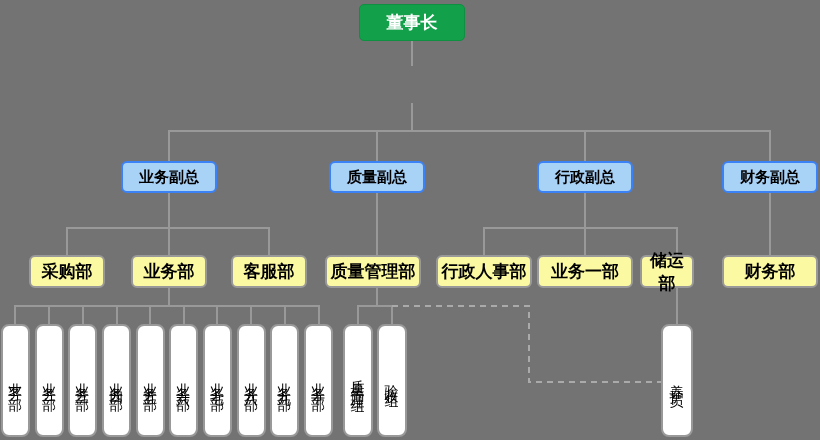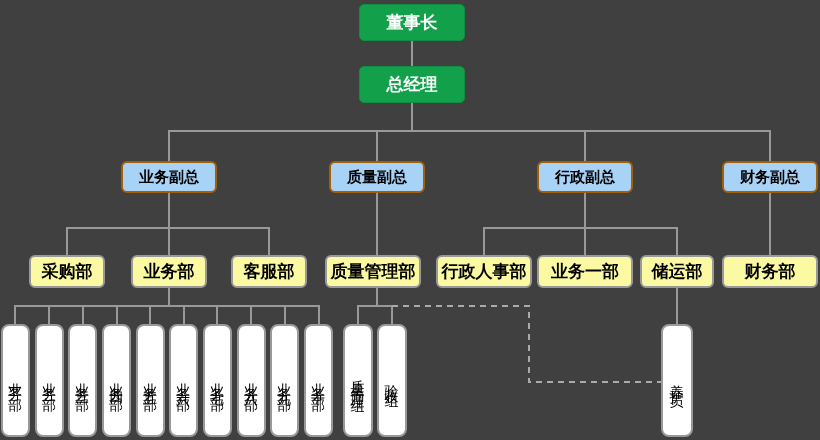--- a/index.html
+++ b/index.html
@@ -1,23 +1,23 @@
 <!DOCTYPE html>
 <html><head>
 <meta charset="utf-8">
 <style>
   html,body{margin:0;padding:0;background:#ffffff;}
   body{font-family:"Liberation Sans","DejaVu Sans",sans-serif;}
-  .canvas{position:relative;width:820px;height:440px;background:#404040;overflow:hidden;}
+  .canvas{position:relative;width:820px;height:440px;background:#737373;overflow:hidden;}
   .canvas svg{position:absolute;left:0;top:0;z-index:1;}
   .node{position:absolute;z-index:2;display:flex;align-items:center;justify-content:center;
         box-sizing:border-box;text-align:center;color:#000;}
   .exec{background:#12A04A;color:#ffffff;border-radius:5px;font-weight:bold;font-size:17px;
         top:0;height:37px;border:1px solid #0e8f41;}
-  .vp{background:#A9D2F7;border:2px solid #a16207;border-radius:6px;font-weight:bold;
+  .vp{background:#A9D2F7;border:2px solid #3b82f6;border-radius:6px;font-weight:bold;
       font-size:15px;top:161px;height:32px;}
   .dept{background:#FBF9A2;border:2px solid #999999;border-radius:6px;font-weight:bold;
         font-size:17px;top:255px;height:33px;}
   .team{background:#ffffff;border:2px solid #999999;border-radius:8px;font-size:14px;
         top:324px;height:113px;}
   .team .vtext{writing-mode:vertical-lr;text-orientation:upright;letter-spacing:5px;
         line-height:1;display:block;}
 </style>
 </head>
 <body>
@@ -43,34 +43,33 @@
       <path d="M15 324 V306 H319 V324"></path>
       <path d="M49 306 V324 M83 306 V324 M117 306 V324 M150 306 V324 M184 306 V324 M217 306 V324 M251 306 V324 M285 306 V324"></path>
       <path d="M377 288 V306"></path>
       <path d="M358 324 V306 H392 V324"></path>
       <path d="M677 288 V325"></path>
     </g>
     <path d="M392 306 H529 V382 H661" fill="none" stroke="#AAAAAA" stroke-width="2" stroke-dasharray="6 5"></path>
   </svg>
 
   <div class="node exec" style="left:359px;width:106px;top:4px">董事长</div>
-  <div class="node exec" style="left:359px;width:106px;top:66px">总经理</div>
 
   <div class="node vp" style="left:121px;width:96px">业务副总</div>
   <div class="node vp" style="left:329px;width:96px">质量副总</div>
   <div class="node vp" style="left:537px;width:96px">行政副总</div>
   <div class="node vp" style="left:722px;width:96px">财务副总</div>
 
   <div class="node dept" style="left:29px;width:76px">采购部</div>
   <div class="node dept" style="left:131px;width:76px">业务部</div>
   <div class="node dept" style="left:231px;width:76px">客服部</div>
   <div class="node dept" style="left:325px;width:96px">质量管理部</div>
   <div class="node dept" style="left:436px;width:96px">行政人事部</div>
   <div class="node dept" style="left:537px;width:96px">业务一部</div>
-  <div class="node dept" style="left:640px;width:74px">储运部</div>
+  <div class="node dept" style="left:640px;width:54px">储运部</div>
   <div class="node dept" style="left:722px;width:96px">财务部</div>
 
   <div class="node team" style="left:1px;width:29px">
     <span class="vtext">业务一部</span>
     </div>
   <div class="node team" style="left:35px;width:29px">
     <span class="vtext">业务二部</span>
     </div>
   <div class="node team" style="left:68px;width:29px">
     <span class="vtext">业务三部</span>

